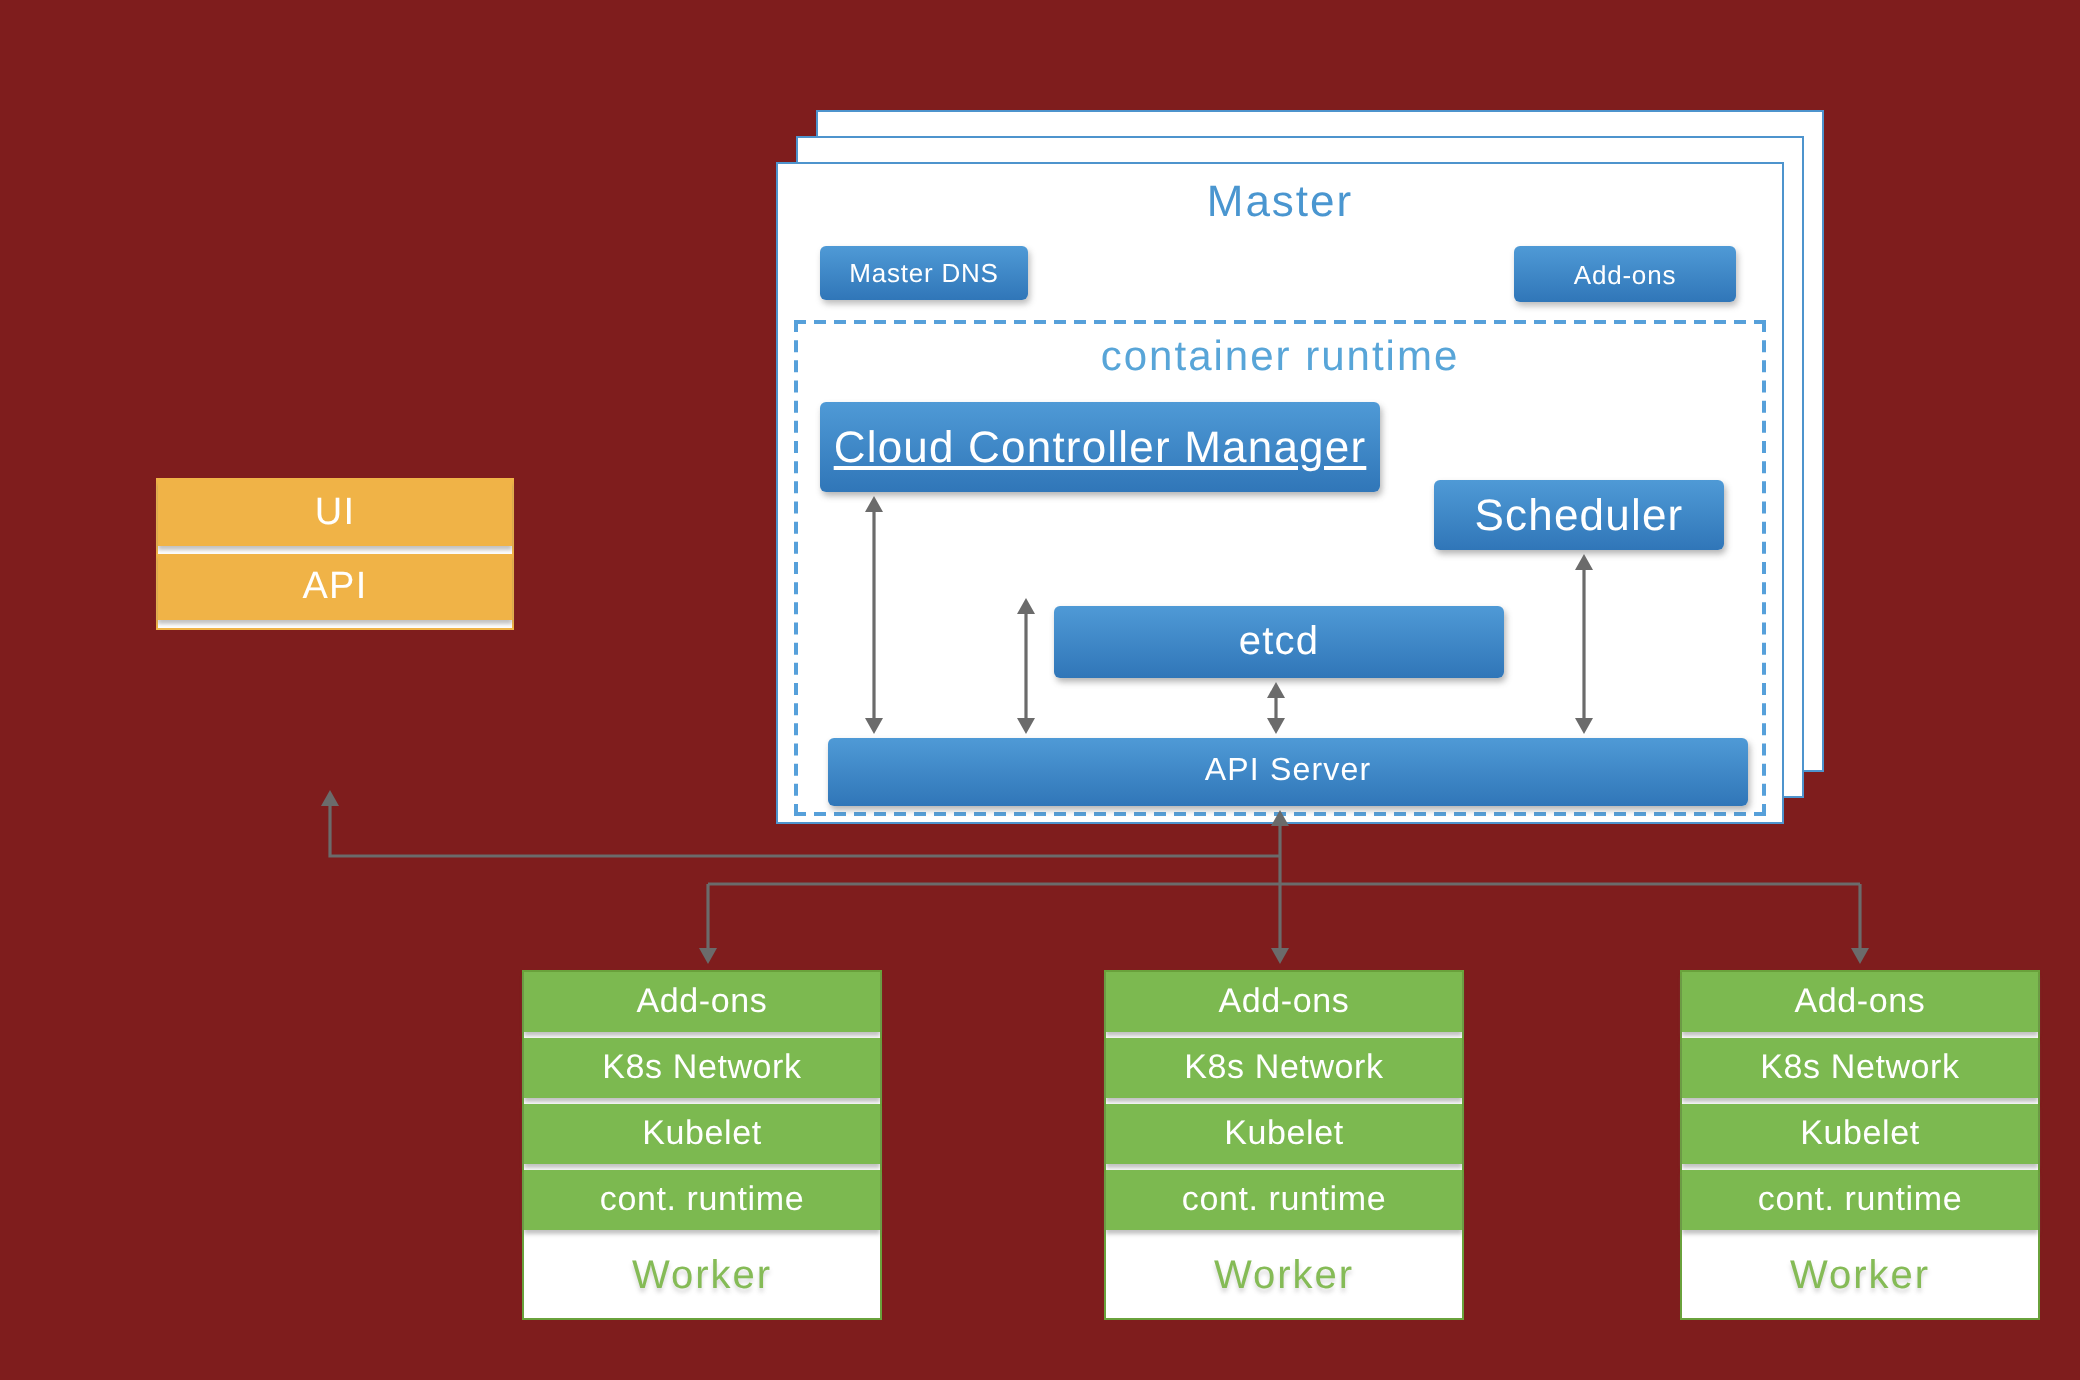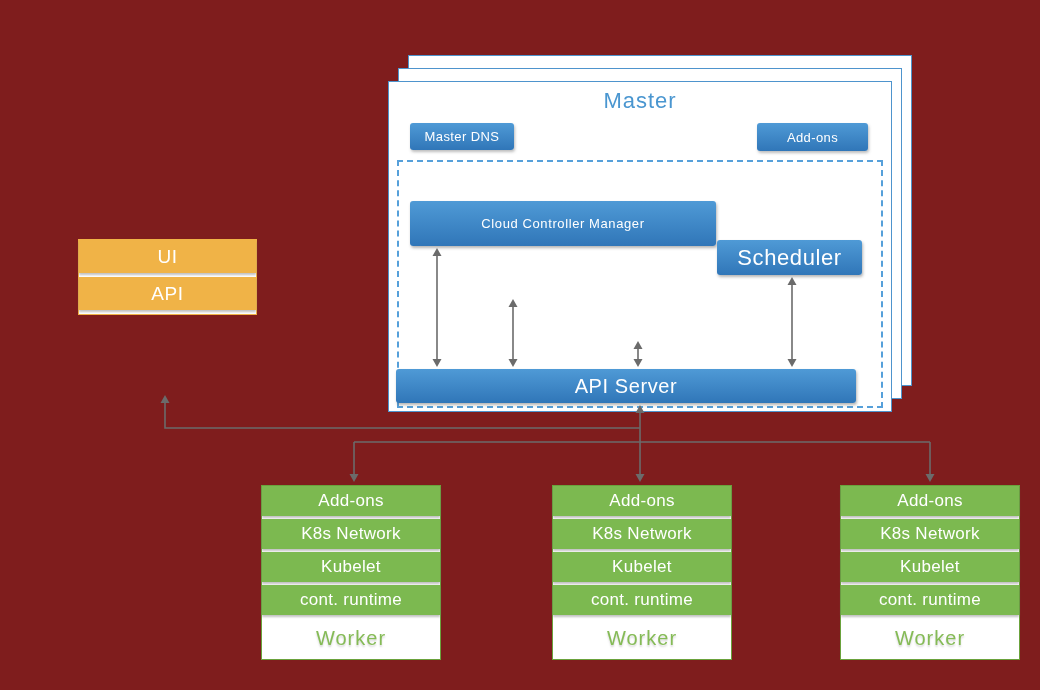--- a/index.html
+++ b/index.html
@@ -31,25 +31,25 @@
 
   .runtime-box{position:absolute; left:397px; top:160px; width:486px; height:248px;
         border:2px dashed var(--dashed-border); z-index:4;}
   .runtime-title{position:absolute; left:397px; top:167px; width:486px; text-align:center;
         font-size:21px; letter-spacing:1px; color:var(--runtime-title); z-index:5;}
 
   .bluebox{position:absolute; z-index:6; display:flex; align-items:center; justify-content:center;
         color:#fff; letter-spacing:.6px; border-radius:3px;
         background:linear-gradient(to bottom, var(--blue-box-top), var(--blue-box-bottom));
         box-shadow:1px 2px 3px rgba(90,90,90,.45);}
-  .bluebox.ccm      {left:410px; top:201px; width:306px; height:45px; font-size:13px;}
+  .bluebox.ccm      {left:410px; top:201px; width:280px; height:45px; font-size:22px;text-decoration:underline;}
   .bluebox.cm       {left:463px; top:260px; width:224px; height:37px; font-size:17px;}
   .bluebox.scheduler{left:717px; top:240px; width:145px; height:35px; font-size:22px;}
   .bluebox.etcd     {left:527px; top:303px; width:225px; height:36px; font-size:20px;}
-  .bluebox.api      {left:396px; top:369px; width:460px; height:34px; font-size:20px;}
+  .bluebox.api      {left:414px; top:369px; width:460px; height:34px; font-size:16px;}
 
   
   .stack{position:absolute; background:#fff; z-index:5;}
   .access-stack{left:78px; top:239px; width:179px; border:1px solid var(--orange);}
   .access-row{height:33px; margin-bottom:4px; display:flex; align-items:center; justify-content:center;
         background:var(--orange); color:#fff; font-size:19px; letter-spacing:.6px;
         box-shadow:0 2px 2px rgba(120,120,120,.45);}
   .access-label{height:45px; display:flex; align-items:center; justify-content:center;
         color:var(--orange); font-size:20px; letter-spacing:1px;
         text-shadow:0 2px 2px rgba(120,120,120,.35);}
@@ -76,23 +76,25 @@
   <div class="page back"></div>
   <div class="page mid"></div>
   <div class="page front"></div>
 
   <div class="master-title">Master</div>
 
   <div class="btn cluster-dns">Master DNS</div>
   <div class="btn addons">Add-ons</div>
 
   <div class="runtime-box"></div>
+  <div class="runtime-title">container runtime</div>
 
   <div class="bluebox ccm">Cloud Controller Manager</div>
   <div class="bluebox scheduler">Scheduler</div>
+  <div class="bluebox etcd">etcd</div>
   <div class="bluebox api">API Server</div>
 
   <div class="stack access-stack">
     <div class="access-row">UI</div>
     <div class="access-row">API</div>
   </div>
 
   <div class="stack worker-stack w1">
     <div class="worker-row">Add-ons</div>
     <div class="worker-row">K8s Network</div>

